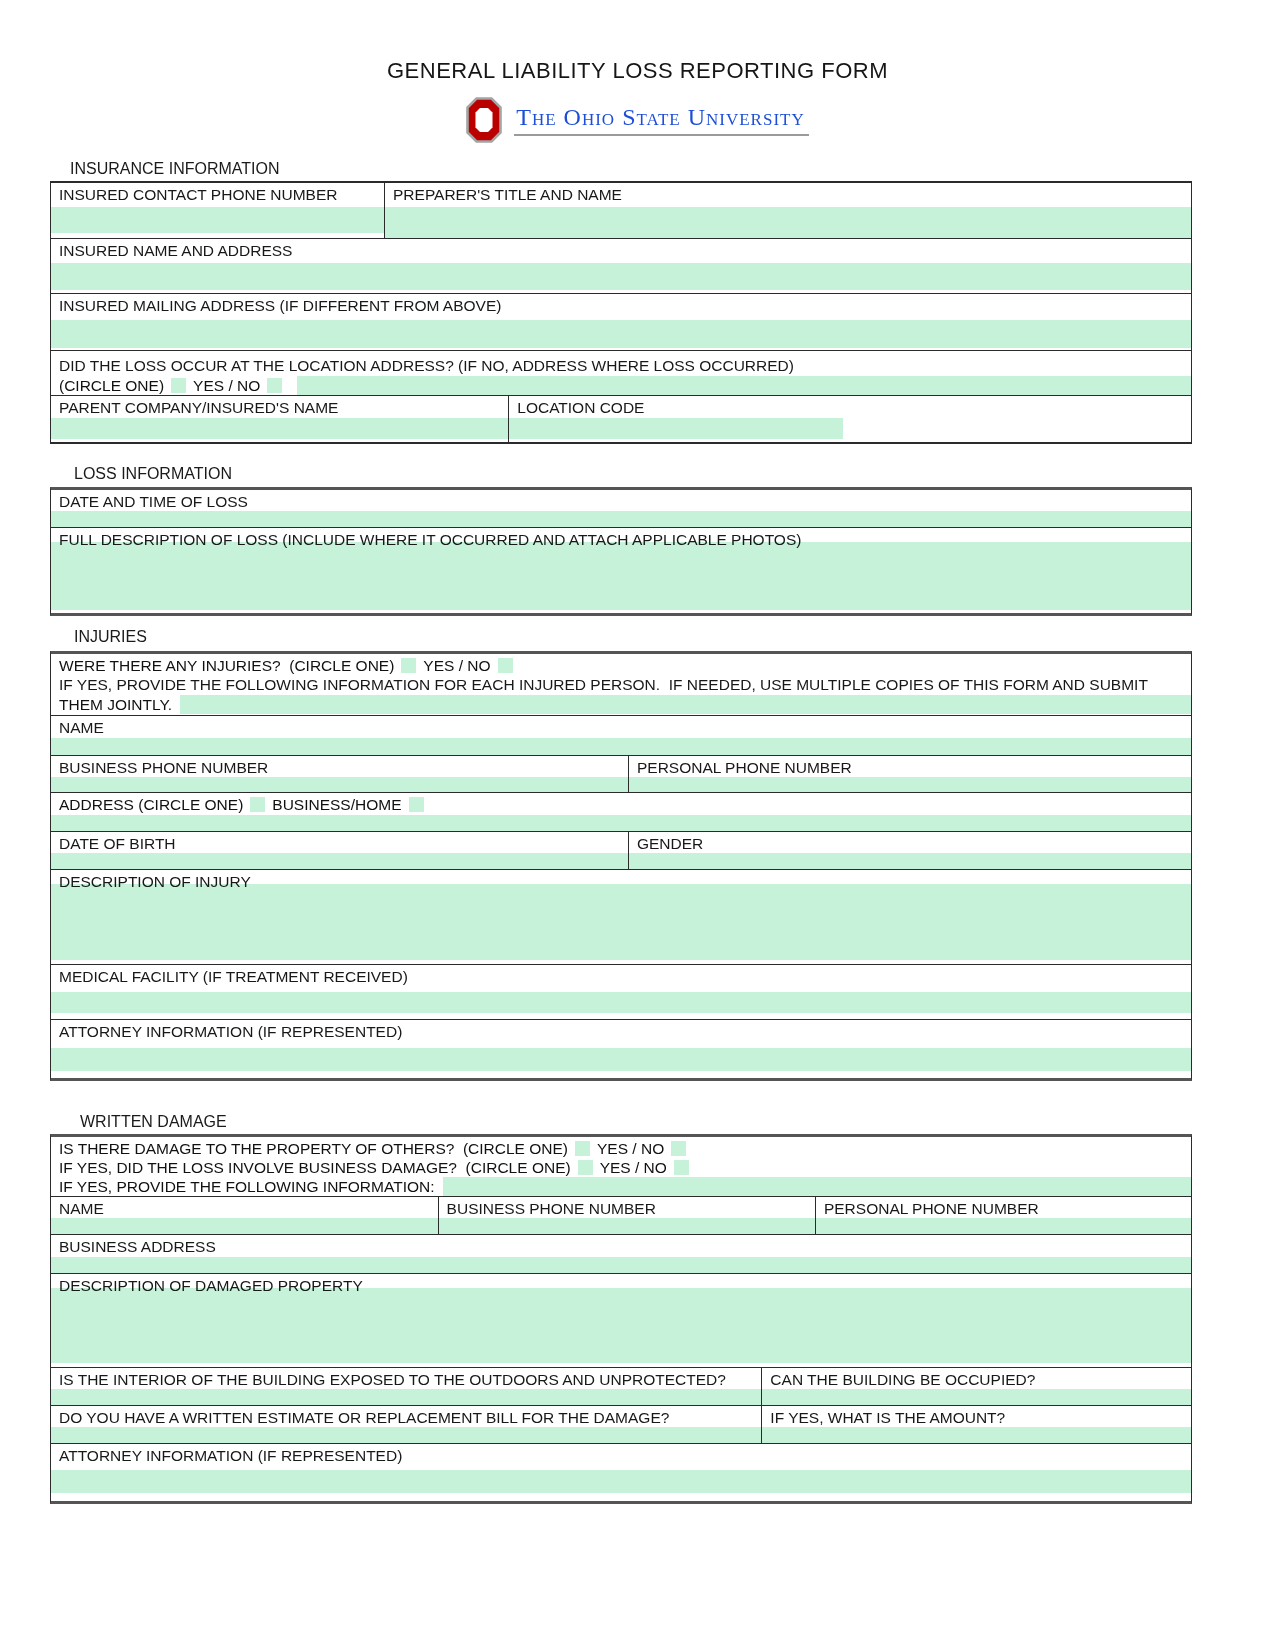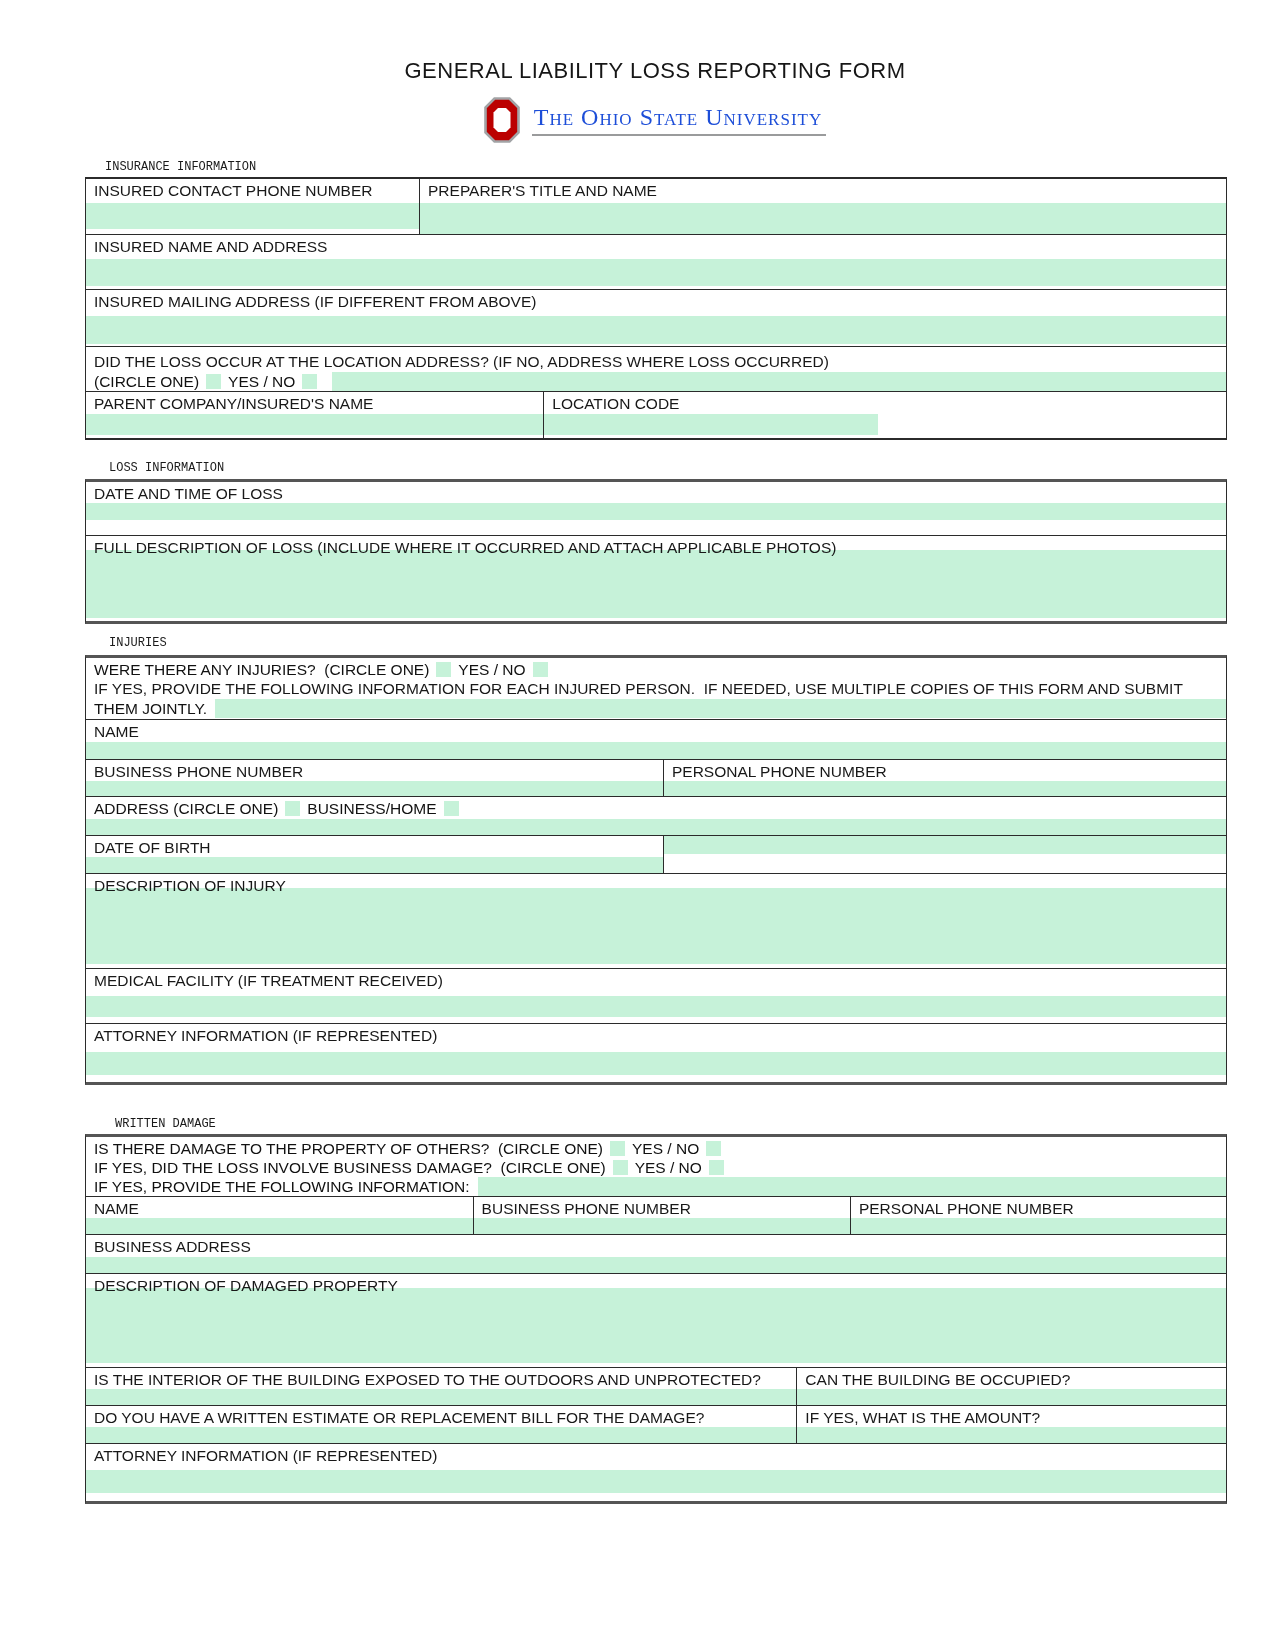--- a/index.html
+++ b/index.html
@@ -1,26 +1,26 @@
 <!DOCTYPE html>
 <html><head>
 <meta charset="utf-8">
 <style>
   :root { --g:#c6f2d9; --bd:#2b2b2b; --bdthick:#555; }
   * { box-sizing:border-box; margin:0; padding:0; }
   body { background:#fff; font-family:"Liberation Sans", sans-serif; color:#111; }
-  .page { position:relative; width:1275px; height:1649px; background:#fff; overflow:hidden;padding-left:35px; }
+  .page { position:relative; width:1275px; height:1649px; background:#fff; overflow:hidden; }
 
   .form-title { padding-top:58px; text-align:center; font-size:22px; letter-spacing:.5px; color:#161616; }
 
   .logo-row { display:flex; justify-content:center; align-items:center; gap:12px; margin-top:10px; height:52px; }
   .wordmark { font-family:"Liberation Serif", serif; font-variant:small-caps; font-size:24px;
               letter-spacing:1px; color:#1d4ed8; border-bottom:2px solid #9a9b9c; padding:0 4px 3px 2px; }
 
-  .sec-head { font-size:12px; color:#1a1a1a;font-family:Liberation Mono, monospace; }
+  .sec-head { font-size:16px; color:#1a1a1a; }
   .sh-insurance { margin:14px 0 3px 70px; }
   .sh-loss      { margin:21px 0 4px 74px; }
   .sh-injuries  { margin:12px 0 5px 74px; }
   .sh-property  { margin:32px 0 3px 80px; }
 
   .t { margin-left:50px; width:1142px; background:#fff;
        border:1.5px solid var(--bd); border-top:2.5px solid var(--bd); border-bottom:2px solid var(--bd); }
   .t.gray { border-top:3px solid var(--bdthick); border-bottom:3px solid var(--bdthick); }
 
   .row { border-bottom:1.3px solid var(--bd); overflow:hidden; }
@@ -89,21 +89,21 @@
       </div>
       <div class="col" style="width:29.3%">
         <div class="lbl">LOCATION CODE</div>
         <div class="fld" style="height:21px;margin-top:1px"></div>
       </div>
     </div>
   </div>
 
   <div class="sec-head sh-loss">LOSS INFORMATION</div>
   <div class="t gray">
-    <div class="row" style="height:54px">
+    <div class="row" style="height:38px">
       <div class="lbl">DATE AND TIME OF LOSS</div>
       <div class="fld" style="height:17px"></div>
     </div>
     <div class="row" style="height:85px">
       <div class="lbl ovl">FULL DESCRIPTION OF LOSS (INCLUDE WHERE IT OCCURRED AND ATTACH APPLICABLE PHOTOS)</div>
       <div class="fld ovlfld" style="height:68px;margin-top:-7px"></div>
     </div>
   </div>
 
   <div class="sec-head sh-injuries">INJURIES</div>
@@ -143,20 +143,21 @@
         <span class="sq"></span>
       </div>
       <div class="fld" style="height:19px;margin-top:1px"></div>
     </div>
     <div class="row cols" style="height:38px">
       <div class="col" style="width:50.7%">
         <div class="lbl">DATE OF BIRTH</div>
         <div class="fld" style="height:18px"></div>
       </div>
       <div class="col" style="flex:1">
+        <div class="lbl">GENDER</div>
         <div class="fld" style="height:18px"></div>
       </div>
     </div>
     <div class="row" style="height:95px">
       <div class="lbl ovl">DESCRIPTION OF INJURY</div>
       <div class="fld ovlfld" style="height:76px;margin-top:-7px"></div>
     </div>
     <div class="row" style="height:55px">
       <div class="lbl">MEDICAL FACILITY (IF TREATMENT RECEIVED)</div>
       <div class="fld" style="height:21px;margin-top:6px"></div>

